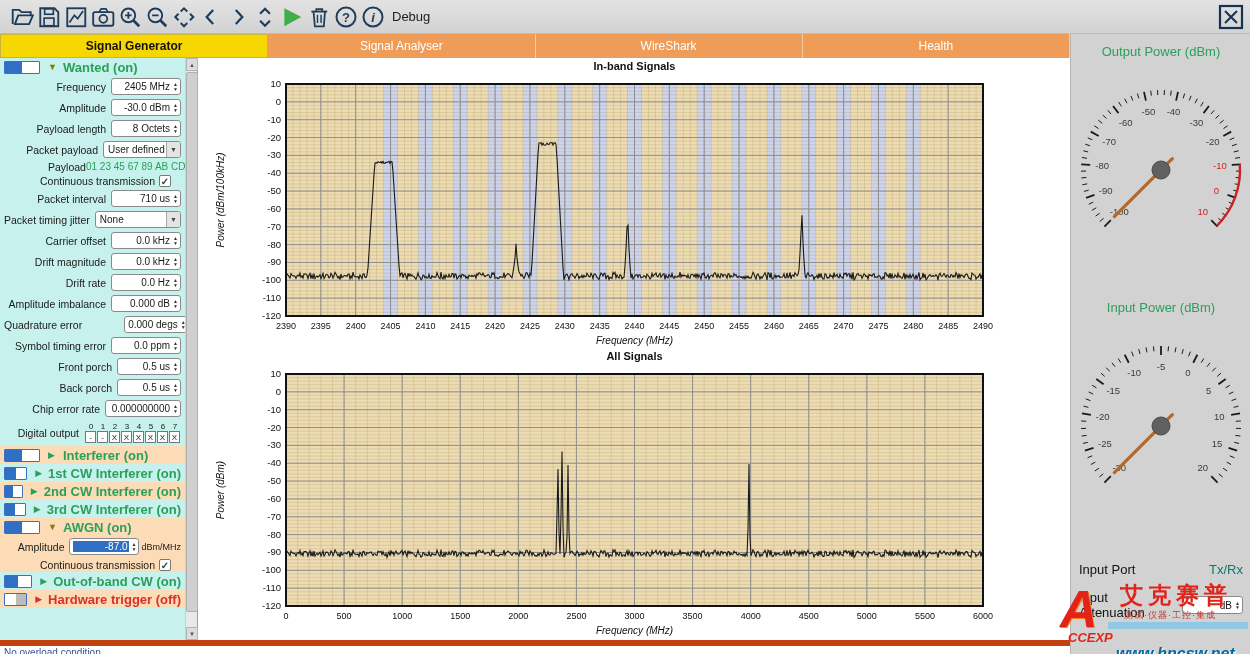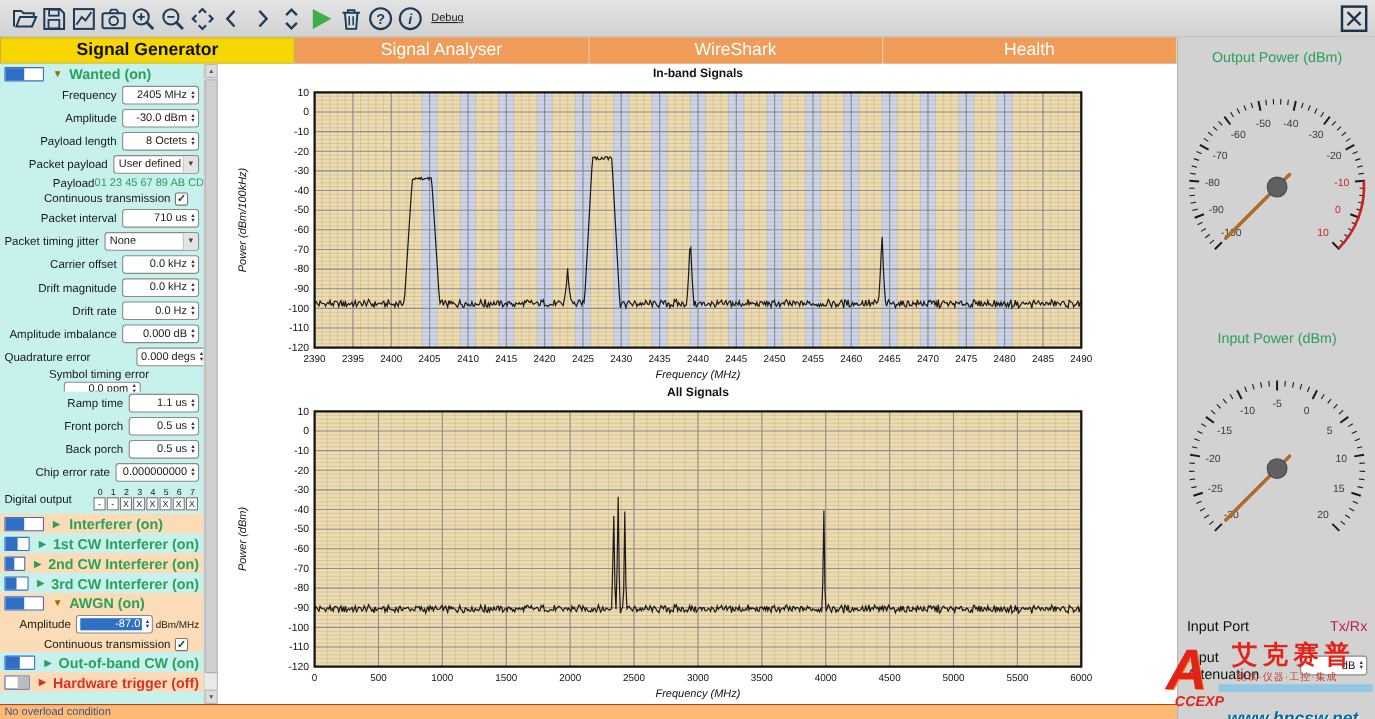--- a/index.html
+++ b/index.html
@@ -7,28 +7,28 @@
               font-family:"Liberation Sans", sans-serif; }
   .abs { position:absolute; }
   #app { position:relative; width:1250px; height:654px; background:#d9d9d9; }
 
   
   #toolbar { left:0; top:0; width:1250px; height:34px;
              background:linear-gradient(#e3e3e3,#d2d2d2); border-bottom:1px solid #bdbdbd;
              display:flex; align-items:center; padding-left:8px; }
   .tbtn { width:27px; height:27px; display:flex; align-items:center; justify-content:center; cursor:pointer; }
   .tbtn svg { width:24px; height:24px; }
-  #debug-label { font-size:10px; color:#222; margin-left:6px;text-decoration:underline; }
+  #debug-label { font-size:13px; color:#222; margin-left:6px; }
   #close-btn { position:absolute; right:6px; top:4px; width:26px; height:26px; }
   #close-btn svg { width:26px; height:26px; }
 
   
   #tabs { left:0; top:34px; width:1070px; height:24px; display:flex; }
   .tab { flex:1; height:24px; display:flex; align-items:center; justify-content:center;
-         background:#ef9c58; color:#fff; font-size:16px; border-right:1px solid #f7cba2; cursor:pointer; }
+         background:#ef9c58; color:#fff; font-size:12px; border-right:1px solid #f7cba2; cursor:pointer; }
   .tab.active { background:#f7d702; color:#111; font-weight:bold; border:1px solid #c9b33b; }
 
   
   #sidebar { left:0; top:58px; width:198px; height:582px; background:#c7f1ec;
              border-right:1px solid #9e9e9e; display:flex; }
   #side-rows { width:185px; display:flex; flex-direction:column; }
   #side-scroll { width:13px; background:#e9e9e9; border-left:1px solid #cfcfcf; position:relative; }
   .sc-arrow { position:absolute; left:0; width:12px; height:13px; background:#dcdcdc; border:1px solid #b5b5b5;
               font-size:6px; color:#555; text-align:center; line-height:12px; }
   #sc-thumb { position:absolute; left:0; top:14px; width:12px; height:540px; background:#cfcfcf;
@@ -67,27 +67,27 @@
   #main { left:198px; top:58px; width:872px; height:582px; background:#fff; }
   .chart-svg { position:absolute; left:0; width:872px; height:300px; }
   svg text { font-family:"Liberation Sans", sans-serif; }
 
   
   #right-panel { left:1070px; top:34px; width:180px; height:620px; background:#d2d2d2;
                  border-left:1px solid #b5b5b5; }
   .gauge-title { position:absolute; width:180px; text-align:center; font-size:13px; color:#2aa05a; }
   .gauge-svg { position:absolute; left:1px; width:178px; height:215px; }
   .rp-row { position:absolute; left:8px; width:164px; display:flex; font-size:13px; color:#111; align-items:center; }
-  .rp-row .rp-val { flex:1; text-align:right; color:#be185d; }
+  .rp-row .rp-val { flex:1; text-align:right; color:#0f766e; }
   .rp-spin { width:62px; height:18px; background:#fff; border:1px solid #8a8a8a; border-radius:3px;
              display:flex; align-items:center; padding:0 2px; margin-left:6px; }
   .rp-spin .val { flex:1; text-align:right; font-size:10px; }
 
   
-  #statusbar { left:0; top:640px; width:1070px; height:14px; background:#fdba74; border-top:1px solid #c2410c;
+  #statusbar { left:0; top:640px; width:1070px; height:14px; background:#ffffff; border-top:6px solid #c2410c;
                font-size:10px; color:#35548d; padding:1px 0 0 4px; }
 
   
   #watermark { left:1058px; top:578px; width:192px; height:72px; pointer-events:none; }
   #wm-logo { position:absolute; left:2px; top:6px; font-size:52px; font-weight:bold; font-style:italic;
              color:#e2231a; text-shadow:1px 1px 0 #f5821f; line-height:50px; }
   #wm-logo-sub { position:absolute; left:10px; top:52px; font-size:13px; font-weight:bold; font-style:italic; color:#e2231a; }
   #wm-cn { position:absolute; left:62px; top:2px; font-size:23px; font-weight:bold; color:#e2231a; letter-spacing:5px; }
   #wm-tag { position:absolute; left:66px; top:31px; font-size:9px; color:#c0392b; letter-spacing:1px; }
   #wm-bar { position:absolute; left:50px; top:44px; width:140px; height:7px; background:#85c7e8; opacity:.85; }
@@ -297,35 +297,28 @@
             <span class="spin-arrows">▲<br>▼</span>
           </span>
         </div>
         <div class="srow cyan" style="height: 21px;">
           <span class="flabel">Quadrature error</span>
           <span class="spinbox" style="width: 70px; margin-left: 37px;">
             <span class="val">0.000 degs</span>
             <span class="spin-arrows">▲<br>▼</span>
           </span>
         </div>
-        <div class="srow cyan" style="height: 21px; flex-direction: column;">
+        <div class="srow cyan" style="height: 21px;">
           <span class="flabel">Symbol timing error</span>
           <span class="spinbox" style="width: 70px;">
             <span class="val">0.0 ppm</span>
             <span class="spin-arrows">▲<br>▼</span>
           </span>
         </div>
         <div class="srow cyan" style="height: 21px;">
-          <span class="flabel">Ramp time</span>
-          <span class="spinbox" style="width: 64px;">
-            <span class="val">1.1 us</span>
-            <span class="spin-arrows">▲<br>▼</span>
-          </span>
-        </div>
-        <div class="srow cyan" style="height: 21px;">
           <span class="flabel">Front porch</span>
           <span class="spinbox" style="width: 64px;">
             <span class="val">0.5 us</span>
             <span class="spin-arrows">▲<br>▼</span>
           </span>
         </div>
         <div class="srow cyan" style="height: 21px;">
           <span class="flabel">Back porch</span>
           <span class="spinbox" style="width: 64px;">
             <span class="val">0.5 us</span>
@@ -333,21 +326,21 @@
           </span>
         </div>
         <div class="srow cyan" style="height: 21px;">
           <span class="flabel">Chip error rate</span>
           <span class="spinbox" style="width: 76px;">
             <span class="val">0.000000000</span>
             <span class="spin-arrows">▲<br>▼</span>
           </span>
         </div>
         <div class="srow cyan" style="height: 27px;">
-          <span style="flex: 1 1 0%; padding-right: 6px;">Digital output</span>
+          <span style="flex: 1 1 0%; text-align: right; padding-right: 6px;">Digital output</span>
           <span class="dgrid">
             <span class="dhead">
               <span>0</span>
               <span>1</span>
               <span>2</span>
               <span>3</span>
               <span>4</span>
               <span>5</span>
               <span>6</span>
               <span>7</span>

